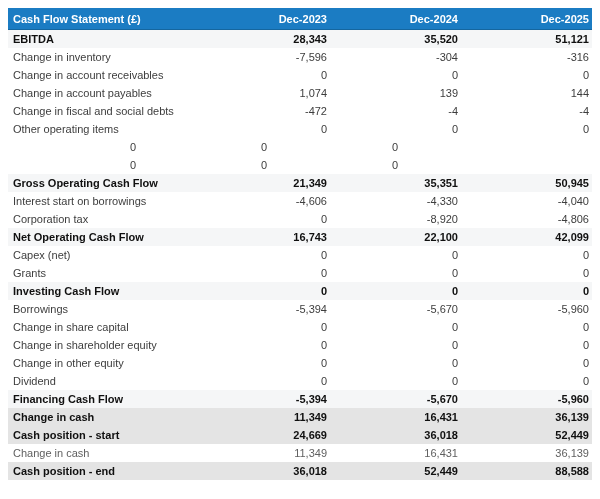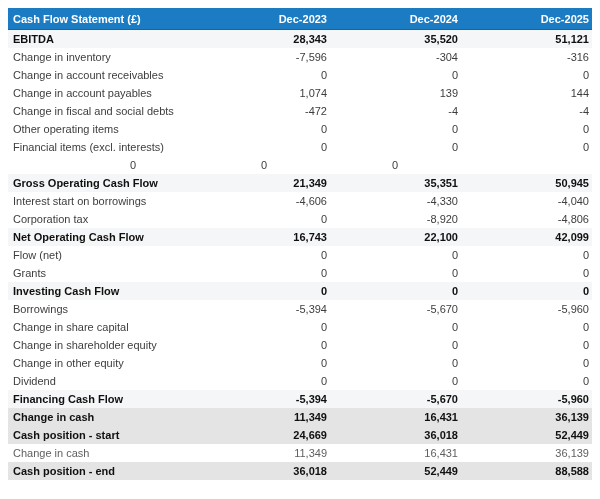--- a/index.html
+++ b/index.html
@@ -115,21 +115,20 @@
   </div>
 
   <div class="row">
     <div class="cell label">Other operating items</div>
     <div class="cell num">0</div>
     <div class="cell num">0</div>
     <div class="cell num">0</div>
   </div>
 
   <div class="row">
-    <div class="cell label">Financial items (excl. interests)</div>
     <div class="cell num">0</div>
     <div class="cell num">0</div>
     <div class="cell num">0</div>
   </div>
 
   <div class="row">
     <div class="cell num">0</div>
     <div class="cell num">0</div>
     <div class="cell num">0</div>
   </div>
@@ -156,21 +155,21 @@
   </div>
 
   <div class="row summary">
     <div class="cell label">Net Operating Cash Flow</div>
     <div class="cell num">16,743</div>
     <div class="cell num">22,100</div>
     <div class="cell num">42,099</div>
   </div>
 
   <div class="row">
-    <div class="cell label">Flow (net)</div>
+    <div class="cell label">Capex (net)</div>
     <div class="cell num">0</div>
     <div class="cell num">0</div>
     <div class="cell num">0</div>
   </div>
 
   <div class="row">
     <div class="cell label">Grants</div>
     <div class="cell num">0</div>
     <div class="cell num">0</div>
     <div class="cell num">0</div>

